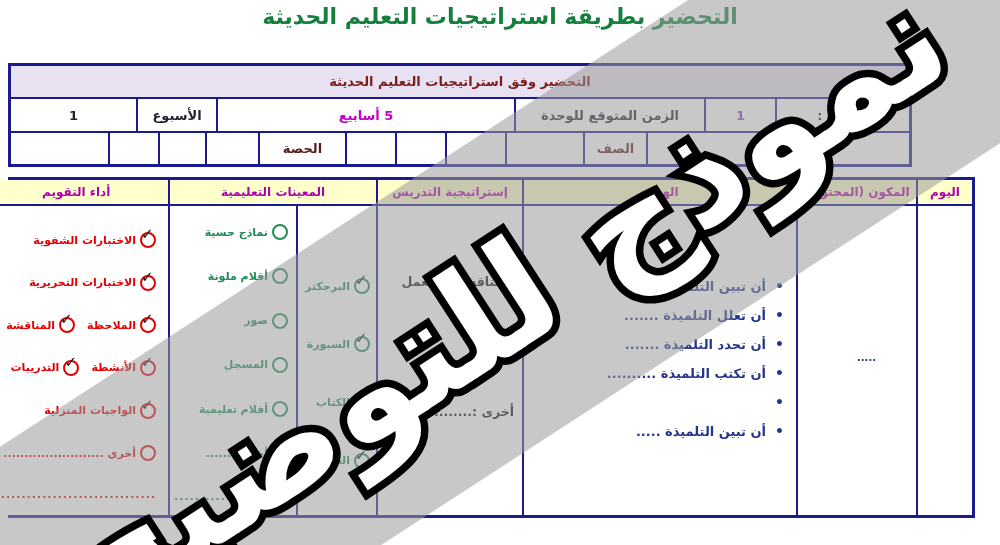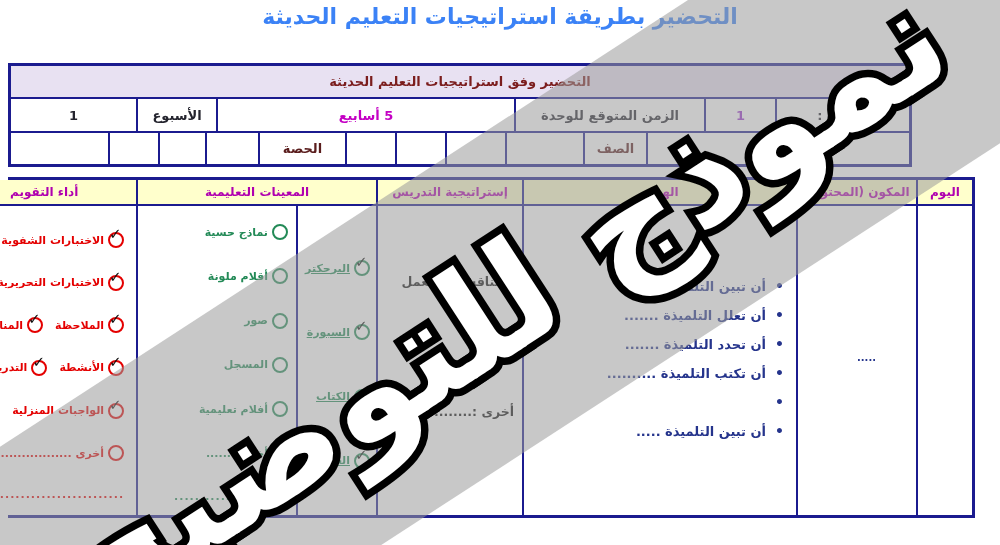--- a/index.html
+++ b/index.html
@@ -1,19 +1,19 @@
 <!DOCTYPE html>
 <html lang="ar" dir="rtl"><head>
 <meta charset="utf-8">
 <style>
   html,body{margin:0;padding:0;background:#fff;}
   .page{position:relative;width:1000px;height:545px;background:#ffffff;overflow:hidden;
         font-family:"DejaVu Sans",sans-serif;direction:rtl;}
   .title{position:absolute;top:4px;left:0;right:0;text-align:center;
-         color:#3b82f6;font-size:22px;font-weight:bold;}
+         color:#15803d;font-size:22px;font-weight:bold;}
   
   .info-table{position:absolute;left:8px;top:63px;width:904px;box-sizing:border-box;
               border:3px solid #1b1b8f;}
   .irow{display:flex;box-sizing:border-box;}
   .irow+.irow{border-top:2px solid #1b1b8f;}
   .banner{height:31px;background:#e8e1f2;align-items:center;justify-content:center;
           color:#7b1d1d;font-weight:bold;font-size:13px;}
   .r2{height:34px;} .r3{height:33px;}
   .cell{box-sizing:border-box;display:flex;align-items:center;justify-content:center;
         font-size:13px;font-weight:bold;color:#24242e;}
@@ -42,25 +42,25 @@
   .chk{position:relative;display:inline-block;width:12px;height:12px;flex:0 0 12px;
        border:2px solid currentColor;border-radius:50%;}
   .chk.on::after{content:"\2713";position:absolute;top:-9px;left:-1px;
                  color:#111;font-size:15px;font-weight:bold;}
   .lbl{font-size:11px;}
   .dots{font-size:11px;letter-spacing:1px;font-weight:bold;}
   .red{color:#e40000;}
   .green{color:#238a57;}
   #eval-list{padding:26px 12px 14px 6px;}
   #aids1{padding:18px 8px 12px 4px;}
-  #aids2{padding:54px 6px 46px 2px;text-decoration:underline;}
+  #aids2{padding:72px 6px 46px 2px;}
   .aids-split{display:flex;height:100%;}
   .aids-sub{box-sizing:border-box;}
   .aids-sub.right{width:80px;border-left:2px solid #1b1b8f;}
-  .aids-sub.left{flex:1;padding-left:32px;}
+  .aids-sub.left{flex:1;}
   
   #objectives{position:absolute;top:72px;right:12px;left:8px;display:flex;
               flex-direction:column;gap:13px;color:#25348c;font-weight:bold;font-size:13px;}
   .obj{display:flex;gap:9px;align-items:baseline;white-space:nowrap;}
   .blt{font-size:14px;}
   
   #strategy-lines{position:relative;height:100%;color:#111;font-weight:bold;font-size:12.5px;}
   .stline{position:absolute;white-space:nowrap;}
   .stline:nth-child(1){top:68px;right:10px;}
   .stline:nth-child(2){top:148px;right:38px;}

